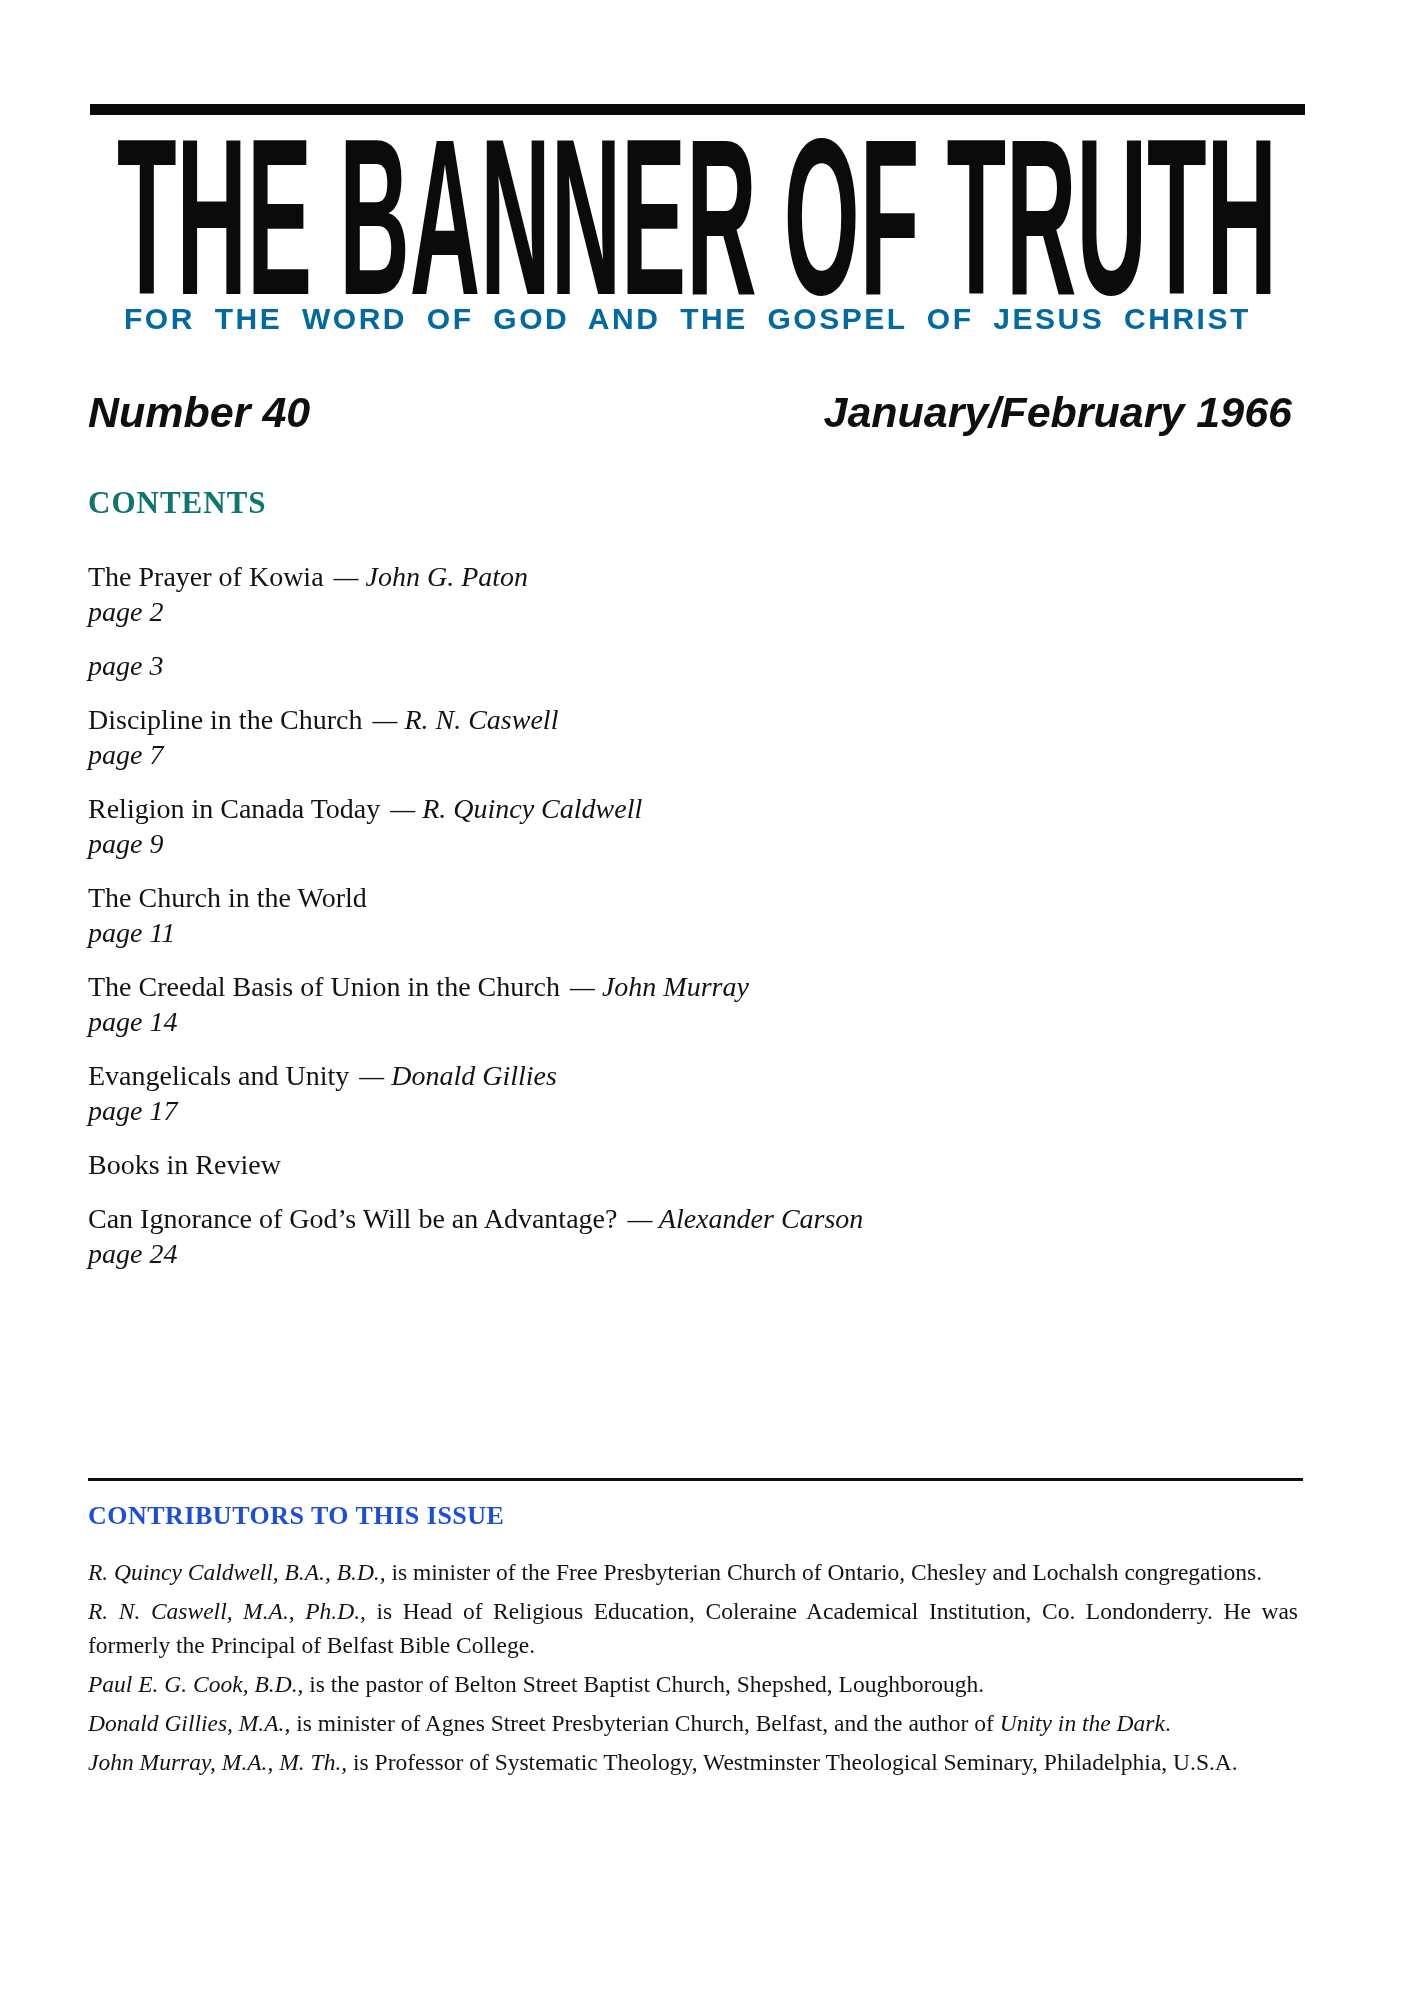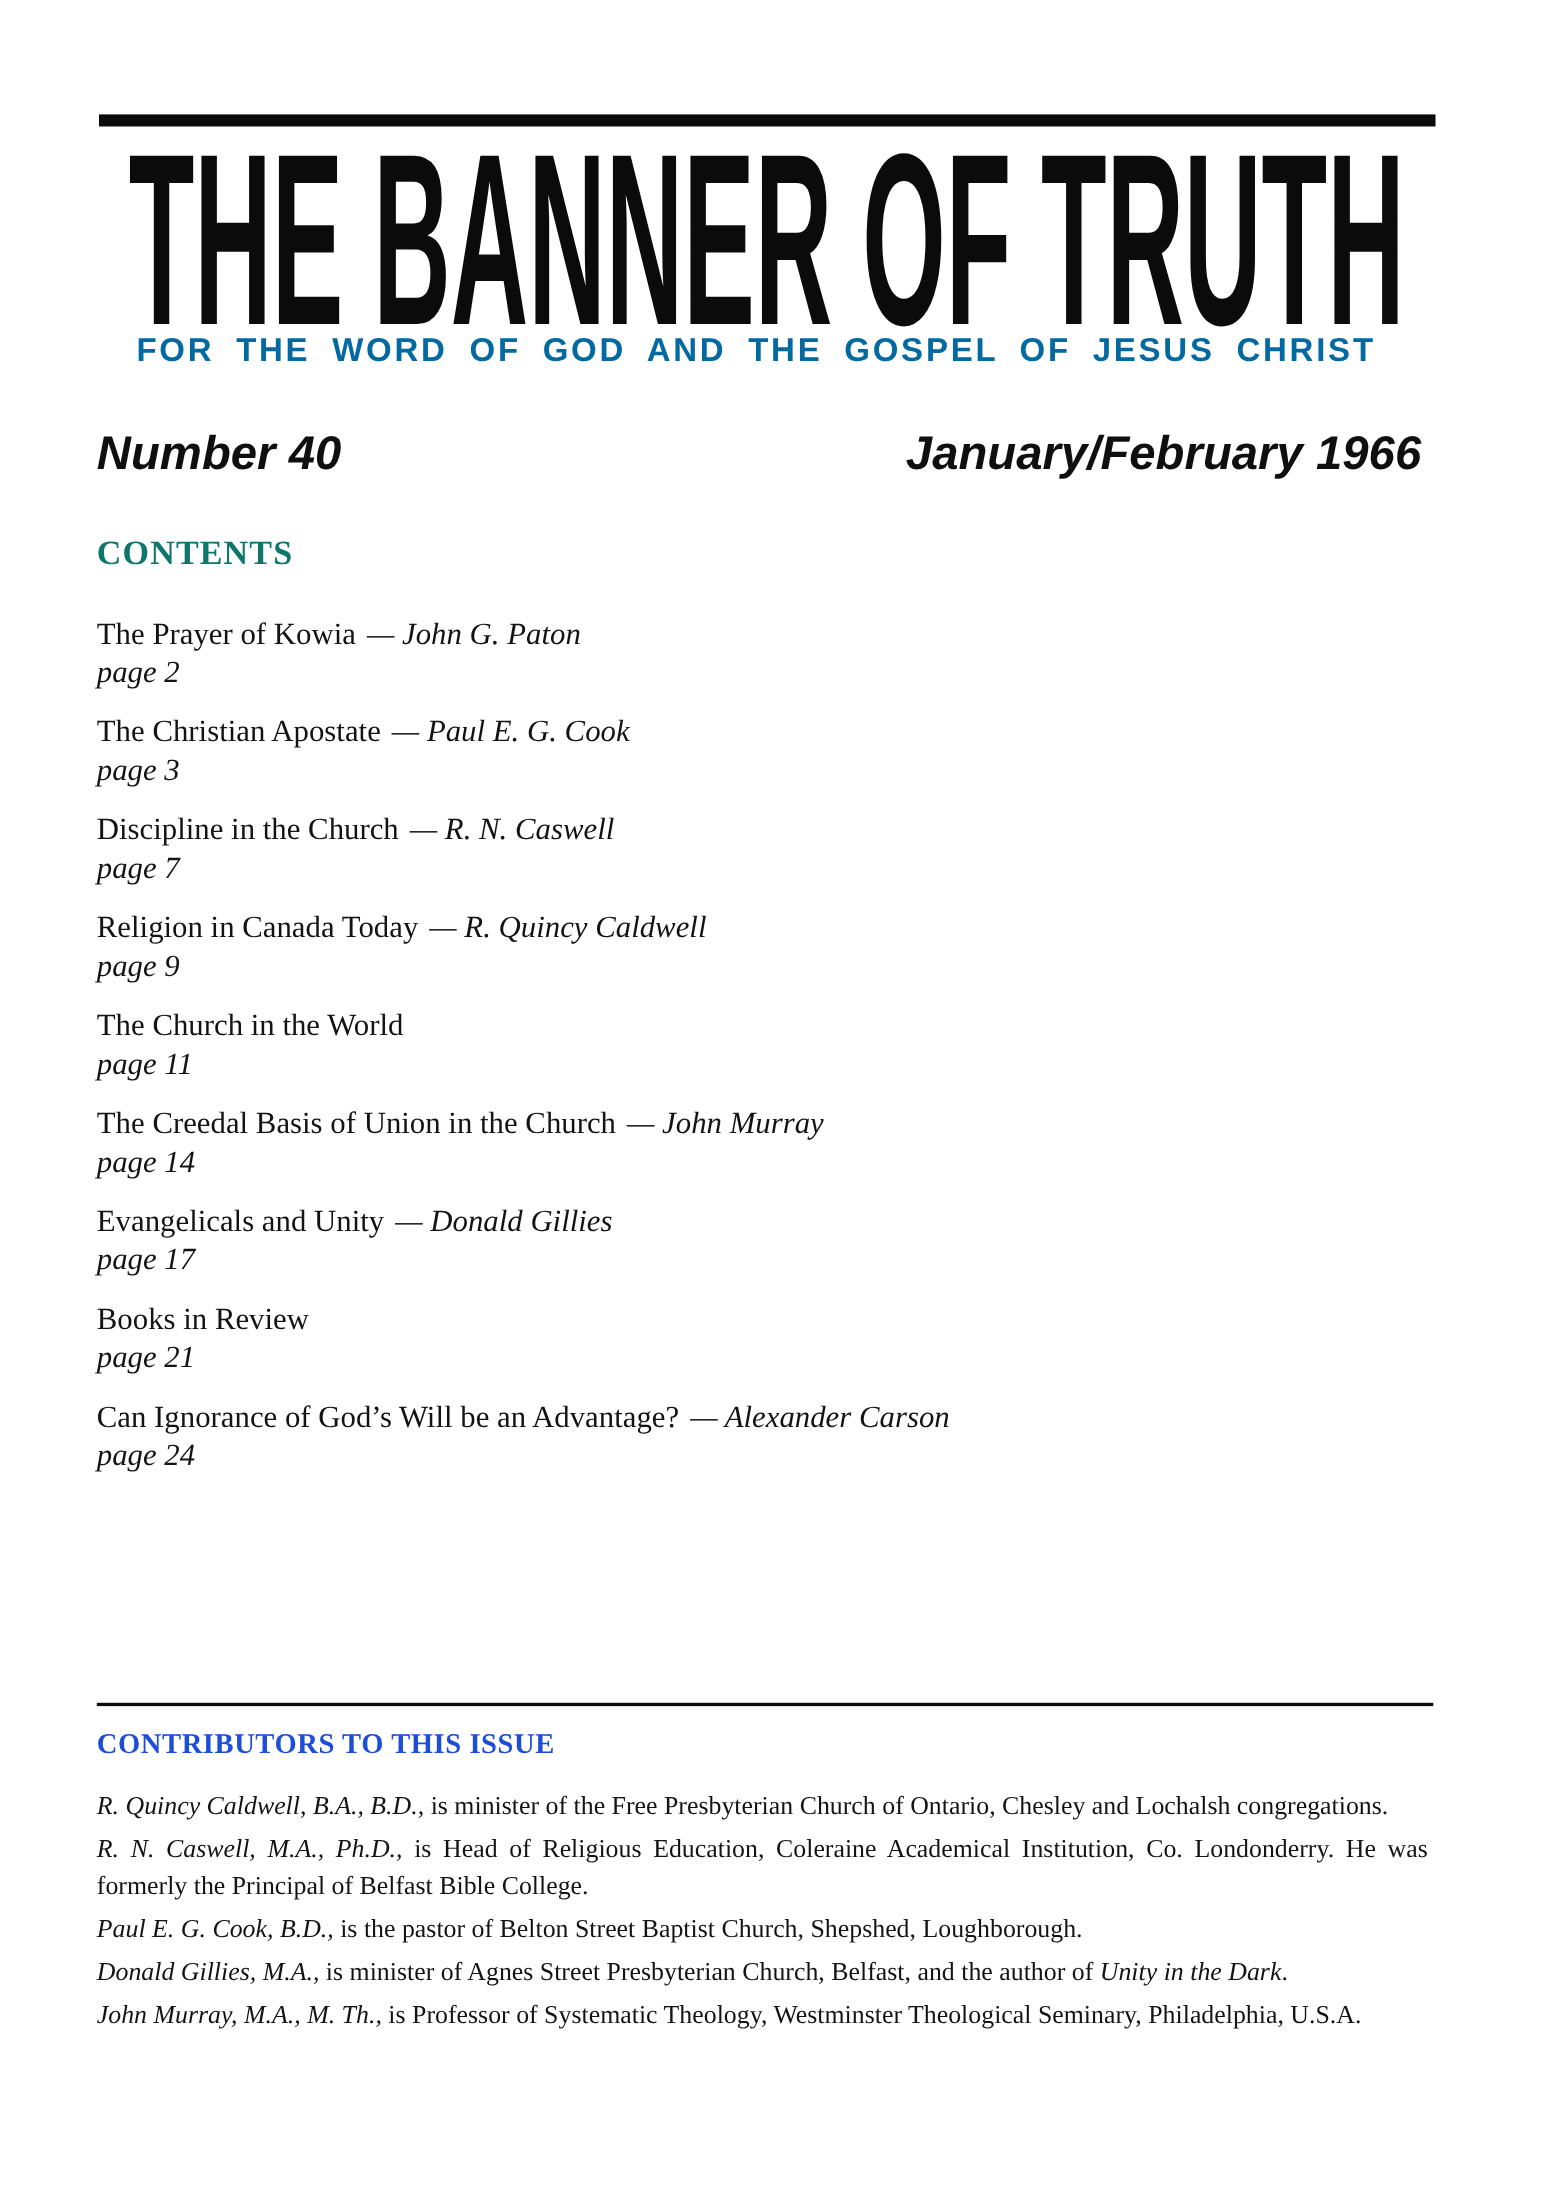--- a/index.html
+++ b/index.html
@@ -55,21 +55,20 @@
   <div class="contents-heading">CONTENTS</div>
 
   <div class="toc">
 
     <div class="toc-entry">
       <div><span class="toc-title">The Prayer of Kowia</span><em class="toc-byline">— John G. Paton</em></div>
       <div class="toc-page">page 2</div>
     </div>
 
     <div class="toc-entry">
-      <div><span class="toc-title">The Christian Apostate</span><em class="toc-byline">— Paul E. G. Cook</em></div>
       <div class="toc-page">page 3</div>
     </div>
 
     <div class="toc-entry">
       <div><span class="toc-title">Discipline in the Church</span><em class="toc-byline">— R. N. Caswell</em></div>
       <div class="toc-page">page 7</div>
     </div>
 
     <div class="toc-entry">
       <div><span class="toc-title">Religion in Canada Today</span><em class="toc-byline">— R. Quincy Caldwell</em></div>
@@ -86,21 +85,20 @@
       <div class="toc-page">page 14</div>
     </div>
 
     <div class="toc-entry">
       <div><span class="toc-title">Evangelicals and Unity</span><em class="toc-byline">— Donald Gillies</em></div>
       <div class="toc-page">page 17</div>
     </div>
 
     <div class="toc-entry">
       <div><span class="toc-title">Books in Review</span><em class="toc-byline"></em></div>
-      <div class="toc-page">page 21</div>
     </div>
 
     <div class="toc-entry">
       <div><span class="toc-title">Can Ignorance of God’s Will be an Advantage?</span><em class="toc-byline">— Alexander Carson</em></div>
       <div class="toc-page">page 24</div>
     </div>
 
   </div>
 
   <div class="divider"></div>

